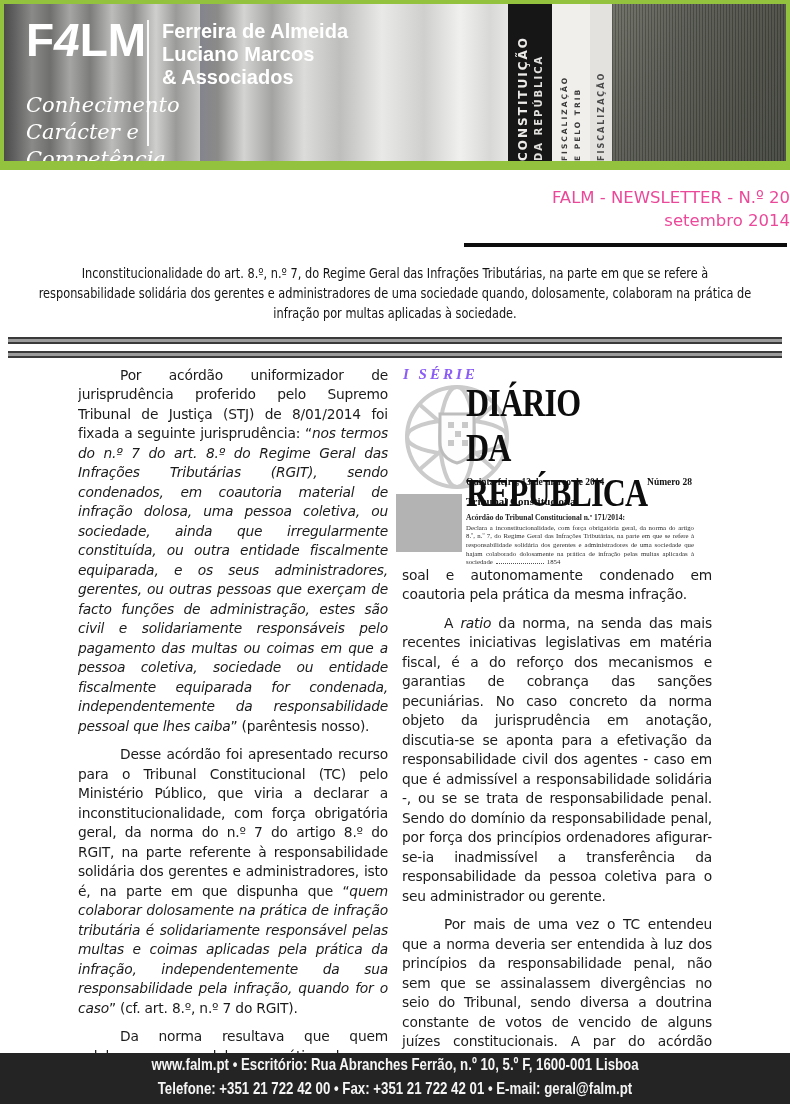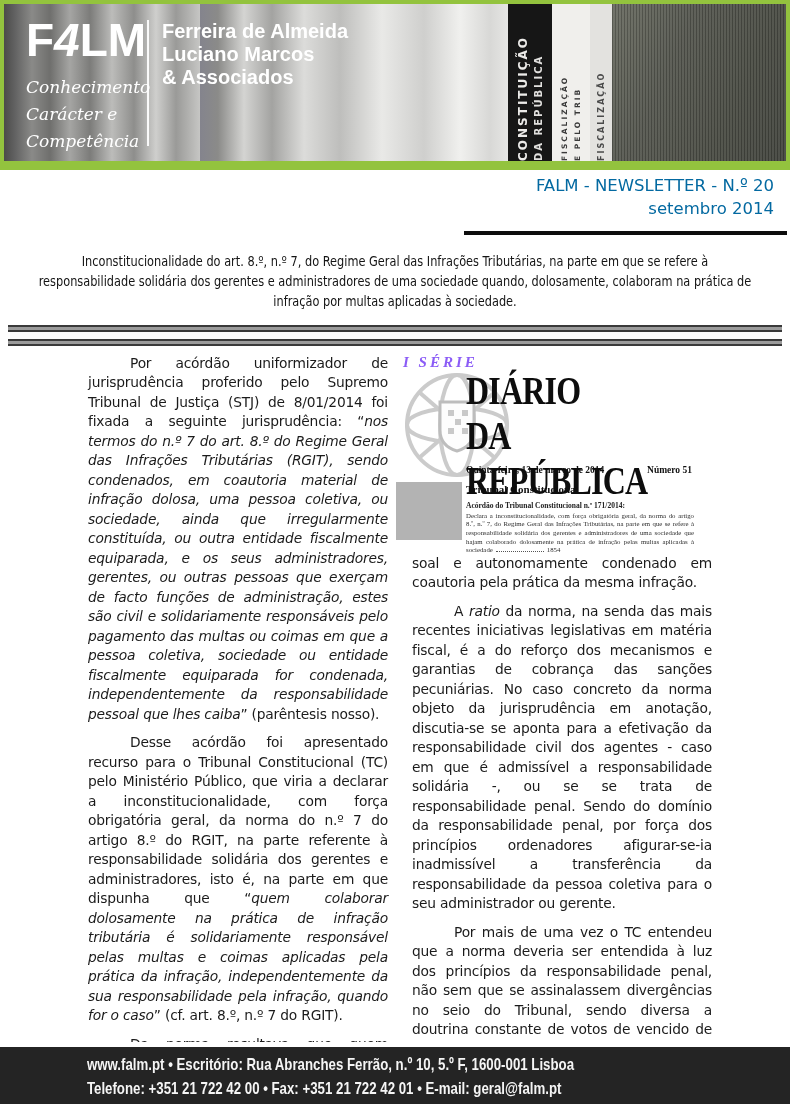--- a/index.html
+++ b/index.html
@@ -22,46 +22,46 @@
       linear-gradient(115deg,#6b6d63 0%,#575951 35%,#4c4e46 70%,#454740 100%);}
   .vtext{writing-mode:vertical-rl;transform:rotate(180deg);font-weight:bold;white-space:nowrap;}
   .vt-big{font-size:12px;letter-spacing:2px;color:#ecebe9;}
   .vt-big2{font-size:10px;letter-spacing:2px;color:#e2e1df;}
   .vt-sm{font-size:7.5px;letter-spacing:2px;color:#3a3a3a;}
   .vt-sm2{font-size:8px;letter-spacing:2px;color:#4a4a4a;}
 
   .logo{position:absolute;left:22px;top:12px;color:#fff;font-size:46px;line-height:48px;
         font-weight:bold;font-family:"Liberation Sans",sans-serif;letter-spacing:0;}
   .logo .four{font-style:italic;}
-  .slogan{position:absolute;left:22px;top:70px;color:#fff;font-style:italic;
-        font-family:"DejaVu Serif",serif;font-size:17px;line-height:27px;}
+  .slogan{position:absolute;left:22px;top:88px;color:#fff;font-style:italic;
+        font-family:"DejaVu Serif",serif;font-size:21px;line-height:27px;}
   .vline{position:absolute;left:143px;top:16px;height:126px;width:2px;background:rgba(255,255,255,.92);}
   .firm{position:absolute;left:158px;top:16px;color:#fff;font-size:20px;line-height:23px;font-weight:bold;
         font-family:"Liberation Sans",sans-serif;}
   .firm-sub{font-weight:normal;color:rgba(255,255,255,.9);}
 
   
-  .issue{margin-top:4px;text-align:right;padding-right:16px;font-size:16.5px;line-height:23px;color:#0369a1;}
+  .issue{margin-top:16px;text-align:right;font-size:16.5px;line-height:23px;color:#ec4899;}
   .issue-rule{height:4px;background:#0d0d0d;width:323px;margin:11px 3px 0 auto;}
 
   
   .intro-wrap{margin-top:16px;overflow:visible;}
   .intro{width:860px;margin-left:-35px;transform:scaleX(.84);transform-origin:center top;
          text-align:center;font-size:13.5px;line-height:20px;color:#141414;}
 
   
   .drule{height:3px;background:#9b9b9b;border-top:2px solid #3a3a3a;border-bottom:2px solid #3a3a3a;margin:10px 8px 0 8px;}
   .drule2{margin-top:7px;}
   .headline{margin:9px 20px 0 20px;text-align:center;font-weight:bold;font-variant:small-caps;
             font-size:15px;line-height:30px;letter-spacing:.4px;color:#121212;}
 
   
   .columns{margin:8px 78px 0 78px;height:688px;display:flex;gap:14px;overflow:hidden;}
   .col{flex:1;min-width:0;}
-  .col p{margin:0 0 9px 10px;text-align:justify;text-indent:42px;font-size:13.8px;
+  .col p{margin:0 0 9px 0;text-align:justify;text-indent:42px;font-size:13.8px;
          line-height:19.5px;letter-spacing:-.2px;color:#1b1b1b;}
   .col p.cont{text-indent:0;}
   .col i{font-style:italic;}
 
   
   .diario{position:relative;height:192px;margin:0 0 8px 0;font-family:"Liberation Serif",serif;color:#1a1a1a;}
   .d-series{position:absolute;top:0;left:1px;font-style:italic;font-weight:bold;font-size:15px;letter-spacing:3px;color:#8b5cf6;}
   .d-crest{position:absolute;top:18px;left:2px;z-index:0;}
   .d-title{position:absolute;top:14px;left:64px;z-index:1;font-weight:bold;font-size:40px;line-height:45px;
            letter-spacing:-1px;transform:scaleX(.8);transform-origin:left top;color:#0d0d0d;}
@@ -69,21 +69,21 @@
            font-weight:bold;font-size:9.5px;color:#111;}
   .d-graybox{position:absolute;top:128px;left:-6px;width:66px;height:58px;background:#b3b3b3;}
   .d-section{position:absolute;top:129px;left:64px;font-weight:bold;font-size:11px;color:#111;}
   .d-entry-title{position:absolute;top:147px;left:64px;font-weight:bold;font-size:7.5px;color:#222;}
   .d-entry{position:absolute;top:158px;left:64px;width:228px;font-size:6.8px;line-height:8.7px;
            text-align:justify;color:#2e2e2e;}
   .d-dots{display:inline-block;width:48px;height:5px;border-bottom:1px dotted #555;margin:0 3px;}
 
   
   .footer{position:absolute;left:0;right:0;bottom:0;height:51px;background:#242424;color:#f5f5f5;
-          text-align:left;padding-top:6px;box-sizing:content-box;}
+          text-align:center;box-sizing:content-box;}
   .f-line{font-size:17px;line-height:24px;font-weight:bold;white-space:nowrap;transform:scaleX(.78);
           font-family:"Liberation Sans",sans-serif;}
 </style>
 </head>
 <body>
 
 <div class="page">
 
   <header class="masthead">
     <div class="spine spine-black">
@@ -154,21 +154,21 @@
             <rect x="44" y="56" width="6" height="6"></rect>
             <rect x="58" y="56" width="6" height="6"></rect>
           </g>
         </svg>
         <div class="d-title">
           <div>DIÁRIO</div>
           <div>DA REPÚBLICA</div>
         </div>
         <div class="d-dateline">
           <span>Quinta-feira, 13 de março de 2014</span>
-          <span>Número 51</span>
+          <span>Número 28</span>
         </div>
         <div class="d-graybox"></div>
         <div class="d-section">Tribunal Constitucional</div>
         <div class="d-entry-title">Acórdão do Tribunal Constitucional n.º 171/2014:</div>
         <div class="d-entry"><span>Declara a inconstitucionalidade, com força obrigatória geral, da norma do artigo 8.º, n.º 7, do Regime Geral das Infrações Tributárias, na parte em que se refere à responsabilidade solidária dos gerentes e administradores de uma sociedade que hajam colaborado dolosamente na prática de infração pelas multas aplicadas à sociedade</span><span class="d-dots"></span><span>1854</span></div>
       </figure>
 
       <p class="cont">soal e autonomamente condenado em coautoria pela prática da mesma infração.</p>
       <p><span>A </span><i>ratio</i><span> da norma, na senda das mais recentes iniciativas legislativas em matéria fiscal, é a do reforço dos mecanismos e garantias de cobrança das sanções pecuniárias. No caso concreto da norma objeto da jurisprudência em anotação, discutia-se se aponta para a efetivação da responsabilidade civil dos agentes - caso em que é admissível a responsabilidade solidária -, ou se se trata de responsabilidade penal. Sendo do domínio da responsabilidade penal, por força dos princípios ordenadores afigurar-se-ia inadmissível a transferência da responsabilidade da pessoa coletiva para o seu administrador ou gerente.</span></p>
       <p>Por mais de uma vez o TC entendeu que a norma deveria ser entendida à luz dos princípios da responsabilidade penal, não sem que se assinalassem divergências no seio do Tribunal, sendo diversa a doutrina constante de votos de vencido de alguns juízes constitucionais. A par do acórdão uniformizador de jurisprudência de 8/01/2014 do STJ, salienta-se, por exemplo, o voto de vencido da Juíza-Conselheira Fátima</p>

